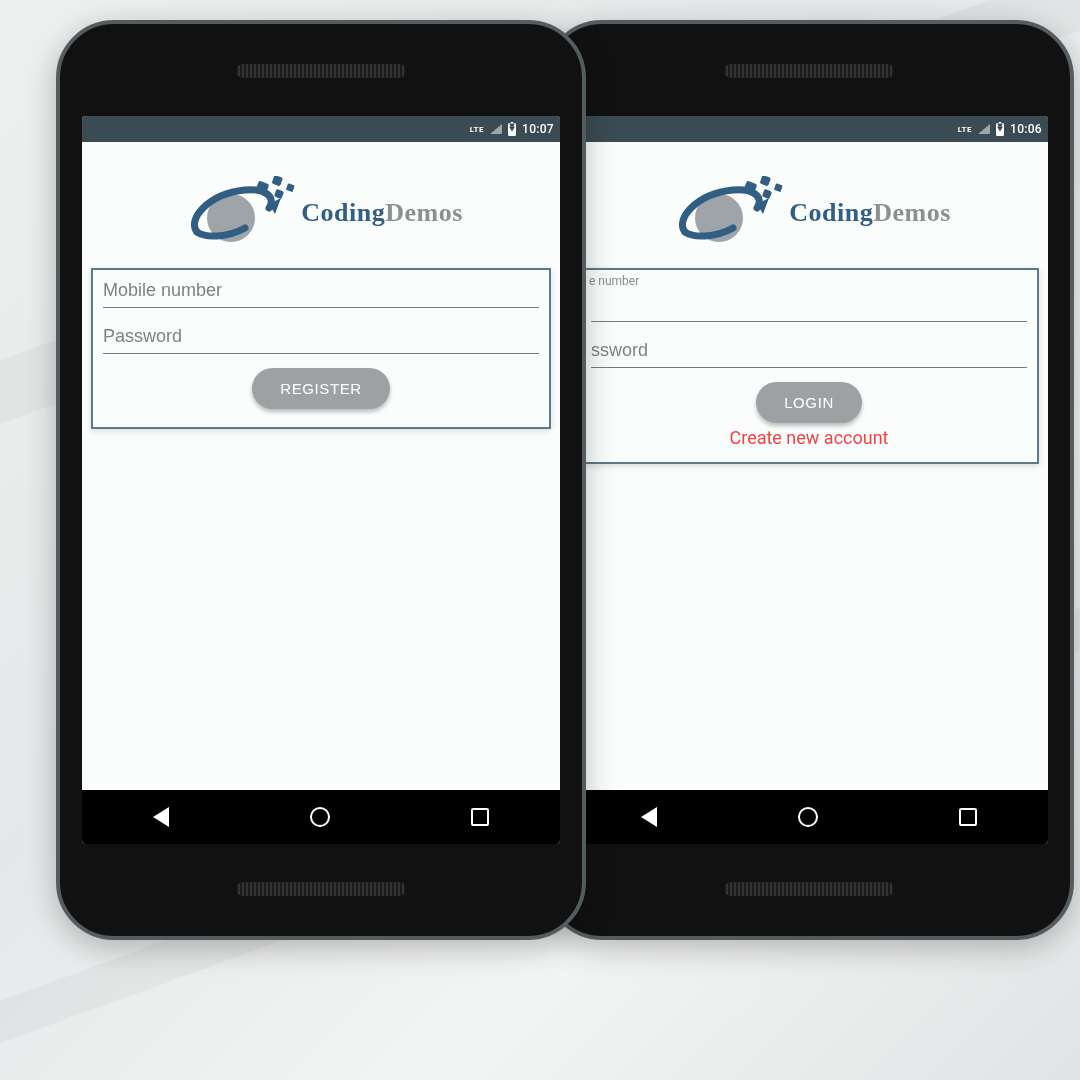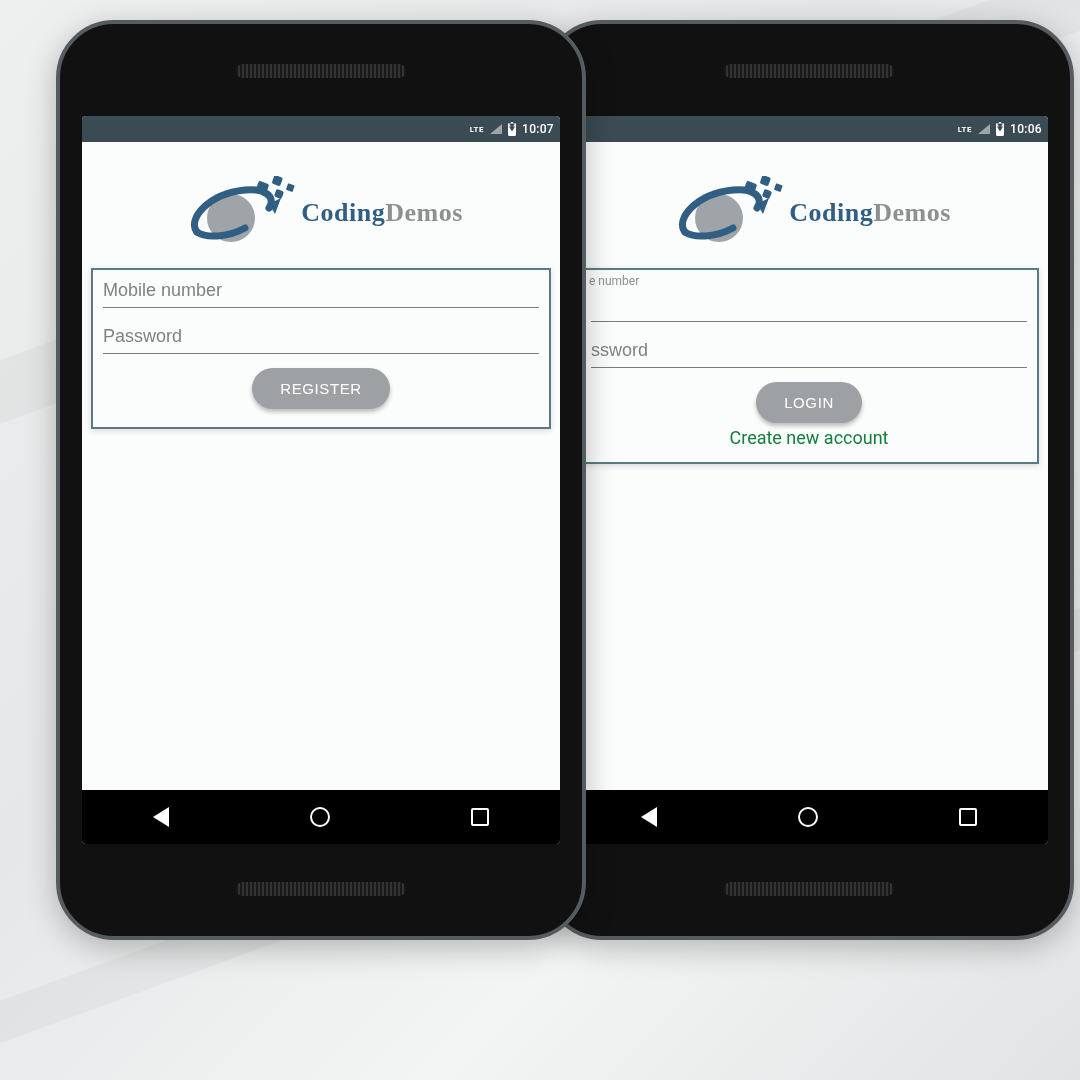--- a/index.html
+++ b/index.html
@@ -179,21 +179,21 @@
     border: none;
     border-radius: 22px;
     padding: 12px 28px;
     font-size: 15px;
     letter-spacing: 0.6px;
     box-shadow: 0 3px 4px rgba(0,0,0,0.25);
     cursor:pointer;
   }
   .link-text {
     text-align: center;
-    color: #15803d;
+    color: #ef4444;
     font-size: 18px;
   }
 
   .nav-bar {
     height: 54px;
     background: #000;
     display: flex;
     align-items: center;
     justify-content: space-around;
   }

